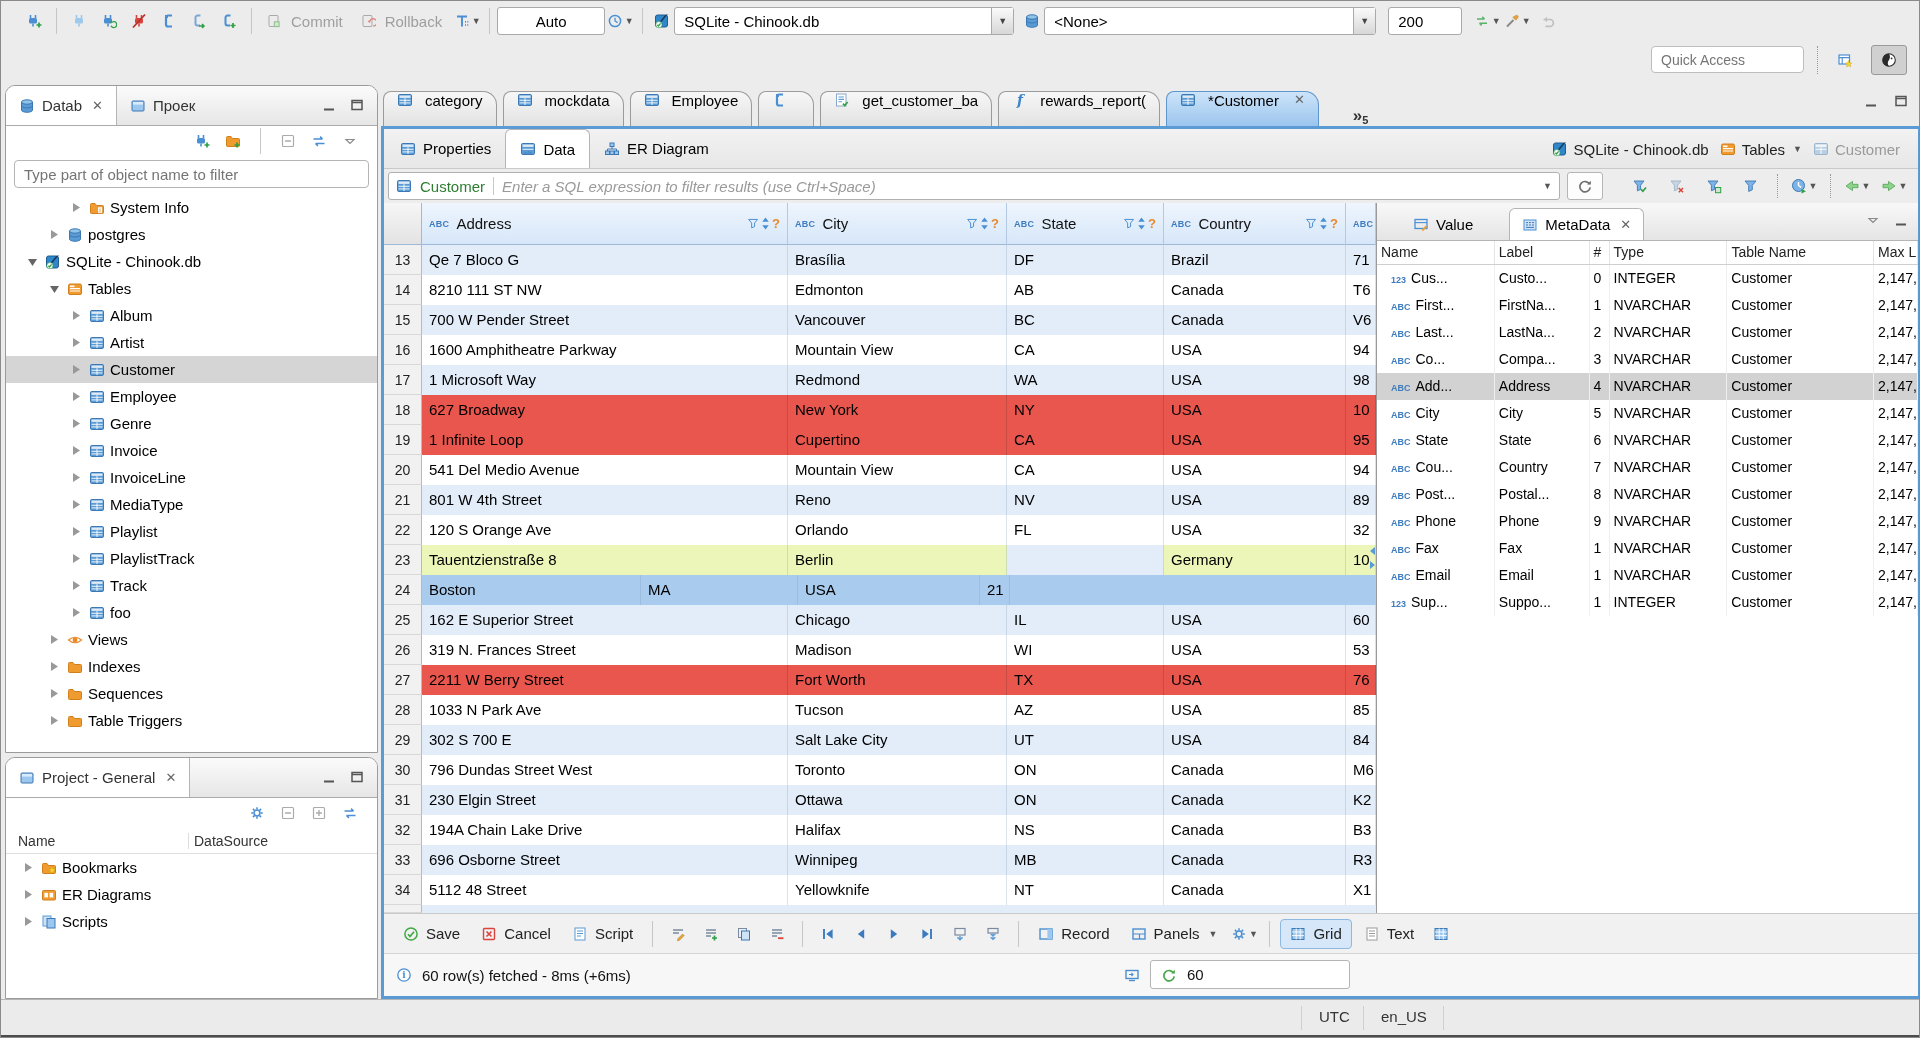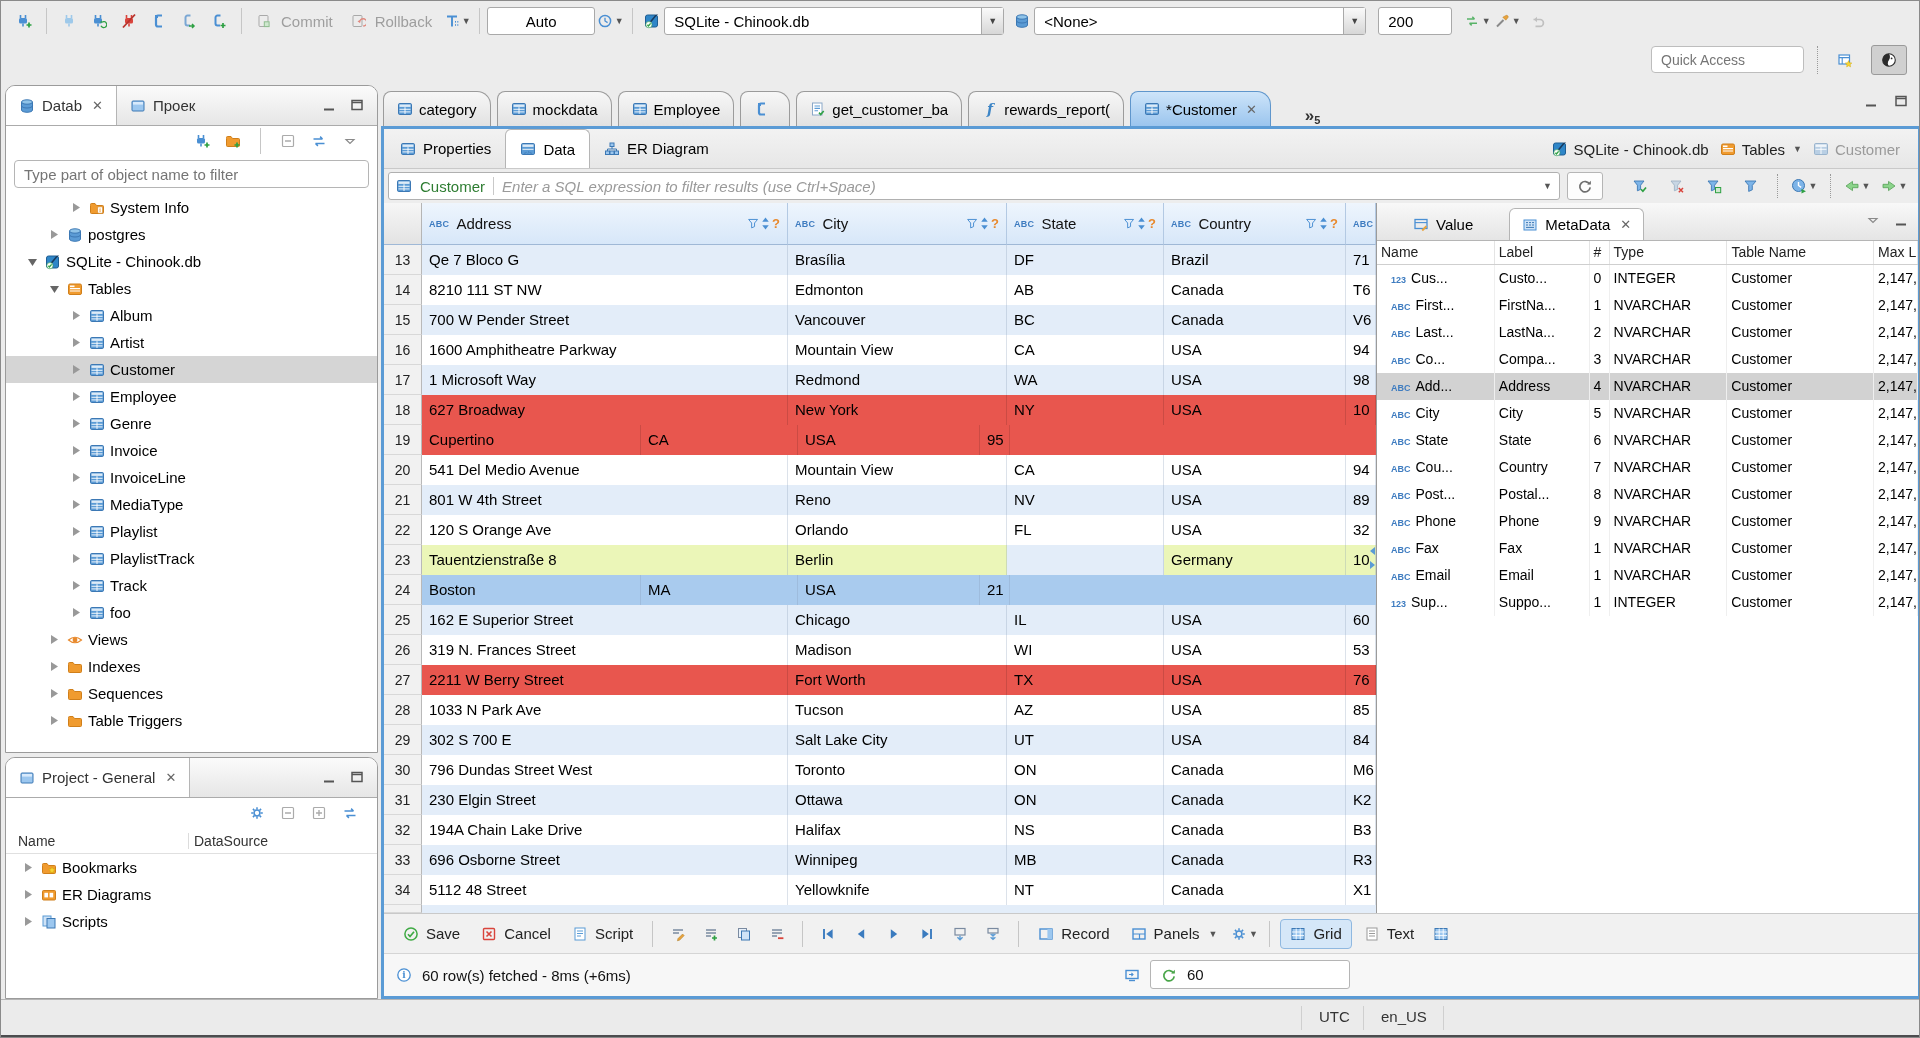--- a/index.html
+++ b/index.html
@@ -1,20 +1,20 @@
 <!DOCTYPE html>
 <html><head>
 <meta charset="utf-8">
 <style>
   * { box-sizing: border-box; }
   body { margin:0; background:#4c4c4e; font-family:"Liberation Sans",sans-serif; }
   #app { position:relative; width:1920px; height:1038px; background:#ececec; overflow:hidden; border:1px solid #8a8a8a; }
 
   
-  .trow1 { display:flex; align-items:center; height:40px; padding-left:8px; }
+  .trow1 { display:flex; align-items:center; height:40px; padding-left:18px; }
   .tsep  { width:1px; height:26px; background:#c6c6c6; margin:0 7px; flex:none; }
   .ibtn  { height:30px; min-width:30px; display:flex; align-items:center; justify-content:center; border-radius:3px; flex:none; }
   .icon  { display:inline-flex; align-items:center; justify-content:center; }
   .icon svg { display:block; }
   .caret { font-size:9px; color:#555; margin-left:2px; }
   .glabel{ color:#9e9e9e; font-size:15px; margin:0 10px 0 2px; }
   .combo { height:28px; background:#fff; border:1px solid #a9a9a9; border-radius:3px; display:flex; align-items:center; font-size:15px; flex:none; }
   .combo .cval { padding:0 9px; flex:1; white-space:nowrap; overflow:hidden; }
   .combo .cbtn { width:22px; height:100%; border-left:1px solid #a9a9a9; background:linear-gradient(#fafafa,#d7d7d7); display:flex; align-items:center; justify-content:center; font-size:9px; color:#444; }
   .numin { width:74px; height:28px; border:1px solid #a9a9a9; border-radius:3px; font-size:15px; padding:0 9px; flex:none; }
@@ -40,21 +40,21 @@
   .titem{ display:flex; align-items:center; height:27px; font-size:15px; gap:5px; white-space:nowrap; }
   .titem.sel { background:#d5d5d5; }
   .tarrow{ width:16px; flex:none; display:flex; justify-content:center; }
   .projHead{ flex:none; height:26px; display:flex; align-items:center; font-size:14px; color:#333; border-bottom:1px solid #e0e0e0; }
   .projHead .c1{ padding-left:12px; width:183px; border-right:1px solid #dcdcdc; }
   .projHead .c2{ padding-left:5px; }
 
   
   #editor { position:absolute; left:380px; top:80px; width:1540px; height:918px; }
   #etabs  { position:relative; height:45px; display:flex; align-items:flex-end; gap:6px; padding-left:2px; }
-  .etab   { display:flex; align-items:center; gap:6px; height:35px; padding:0 13px; border:1px solid #9b9b9b; border-bottom:none; border-radius:8px 14px 0 0; background:linear-gradient(#f7f7f7,#e2e2e2); font-size:15px; white-space:nowrap; }
+  .etab   { display:flex; align-items:flex-start; gap:12px; height:35px; padding:0 13px; border:1px solid #9b9b9b; border-bottom:none; border-radius:8px 14px 0 0; background:linear-gradient(#f7f7f7,#e2e2e2); font-size:15px; white-space:nowrap; }
   .etab.active { background:linear-gradient(#cde4f9,#9bc5ee); border-color:#5f96cc; }
   .overflowTabs { display:flex; align-items:center; margin-left:28px; font-weight:bold; color:#333; }
   .overflowTabs .chev { font-size:17px; }
   .overflowTabs .cnt  { font-size:11px; margin-top:8px; }
   #etabIcons { position:absolute; right:12px; top:12px; display:flex; gap:14px; }
 
   #econtent { position:absolute; left:0; top:45px; width:1540px; height:873px; border:3px solid #5b9bd5; background:#f2f2f2; display:flex; flex-direction:column; }
   #subtabRow{ flex:none; height:40px; background:linear-gradient(#f2f2f2,#e7e7e7); border-bottom:1px solid #c9c9c9; display:flex; align-items:flex-end; position:relative; }
   .stab  { display:flex; align-items:center; gap:7px; height:39px; padding:0 14px; font-size:15px; }
   .stab.active { background:#fff; border:1px solid #b5b5b5; border-bottom:none; border-radius:6px 6px 0 0; }
@@ -1165,20 +1165,21 @@
               <div class="grow r-red">
                 <div class="gnum">18</div>
                 <div class="gc" style="width:366px">627 Broadway</div>
                 <div class="gc" style="width:219px">New York</div>
                 <div class="gc" style="width:157px">NY</div>
                 <div class="gc" style="width:182px">USA</div>
                 <div class="gc" style="width:30px">10</div>
               </div>
               <div class="grow r-red">
                 <div class="gnum">19</div>
+                <div class="gc" style="width:366px">1 Infinite Loop</div>
                 <div class="gc" style="width:219px">Cupertino</div>
                 <div class="gc" style="width:157px">CA</div>
                 <div class="gc" style="width:182px">USA</div>
                 <div class="gc" style="width:30px">95</div>
               </div>
               <div class="grow r-plain">
                 <div class="gnum">20</div>
                 <div class="gc" style="width:366px">541 Del Medio Avenue</div>
                 <div class="gc" style="width:219px">Mountain View</div>
                 <div class="gc" style="width:157px">CA</div>

